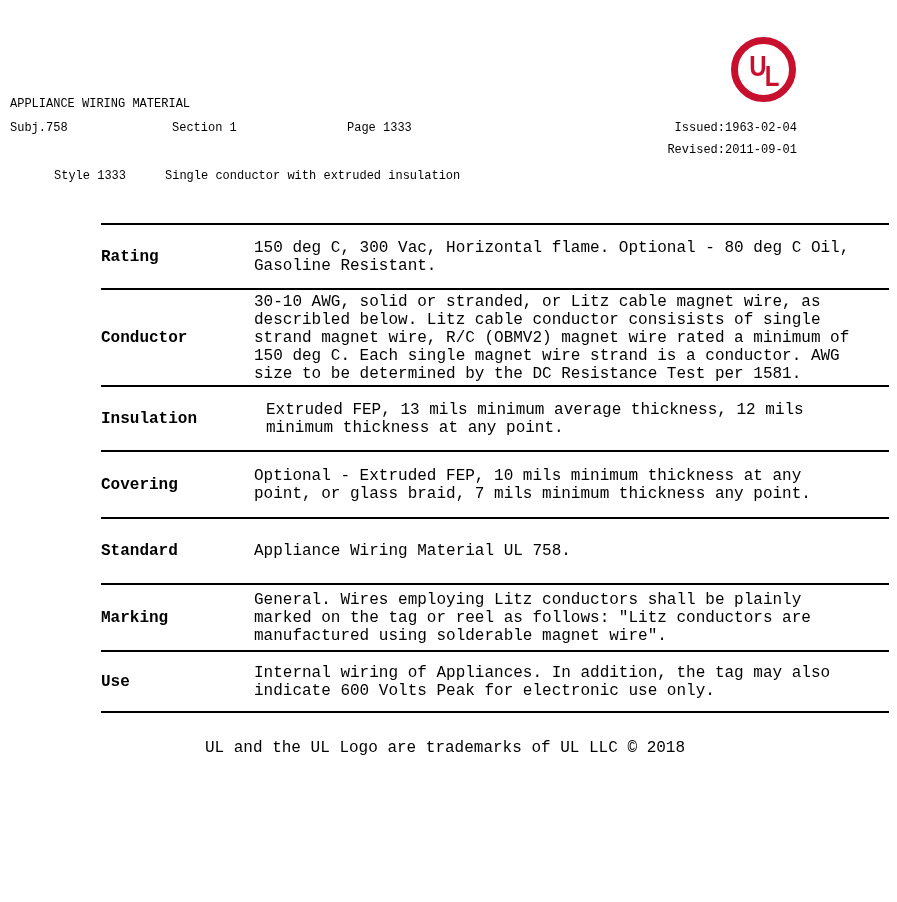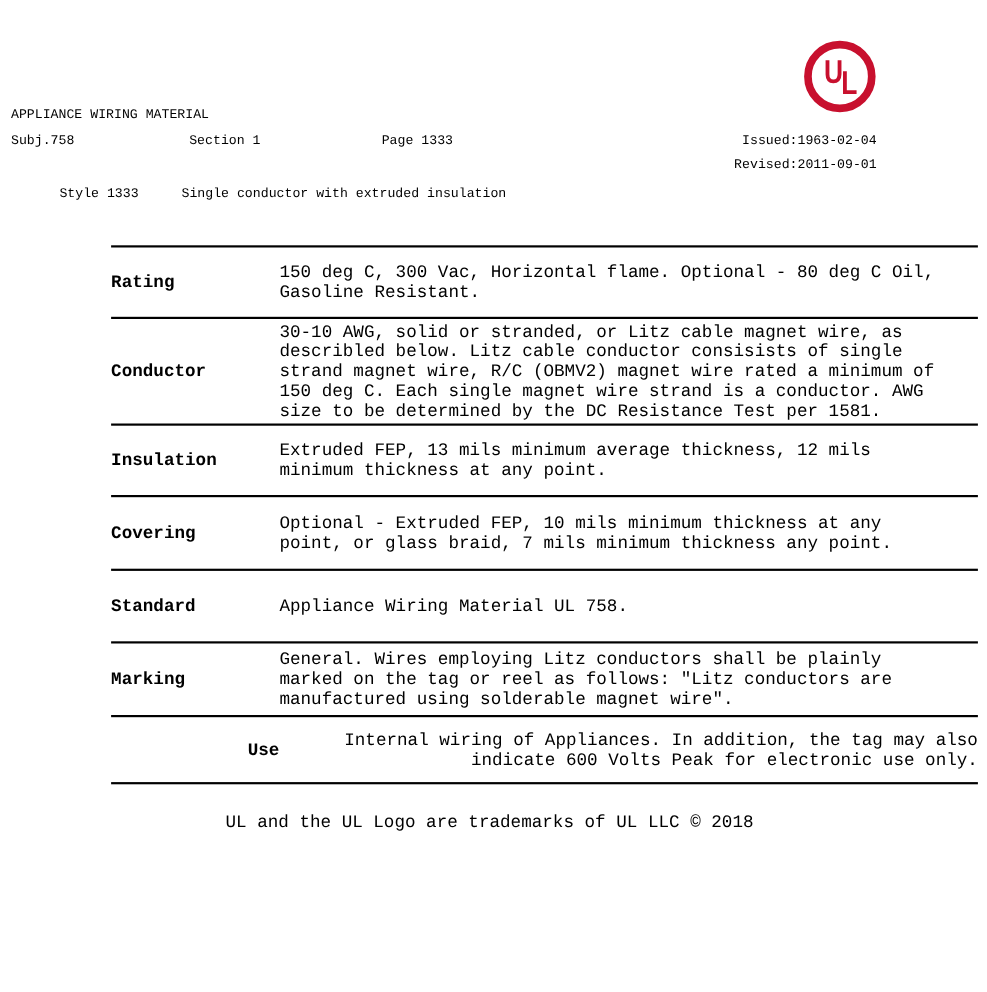--- a/index.html
+++ b/index.html
@@ -55,25 +55,25 @@
     margin-left: 46px;
   }
   .spec-row {
     display: flex;
     align-items: center;
     box-sizing: border-box;
     border-top: 2.5px solid #000000;
   }
   .spec-row:nth-child(1) { min-height: 65px; }
   .spec-row:nth-child(2) { min-height: 97px; }
-  .spec-row:nth-child(3) { min-height: 65px; }
+  .spec-row:nth-child(3) { min-height: 65px; gap: 12px; }
   .spec-row:nth-child(4) { min-height: 67px; }
   .spec-row:nth-child(5) { min-height: 66px; }
   .spec-row:nth-child(6) { min-height: 67px; }
-  .spec-row:nth-child(7) { min-height: 61px; text-align: right; }
+  .spec-row:nth-child(7) { min-height: 61px; }
   .spec-label {
     width: 153px;
     flex: 0 0 153px;
     font-size: 16px;
     line-height: 18px;
     font-weight: bold;
   }
   .spec-text {
     flex: 1;
     font-size: 16px;

